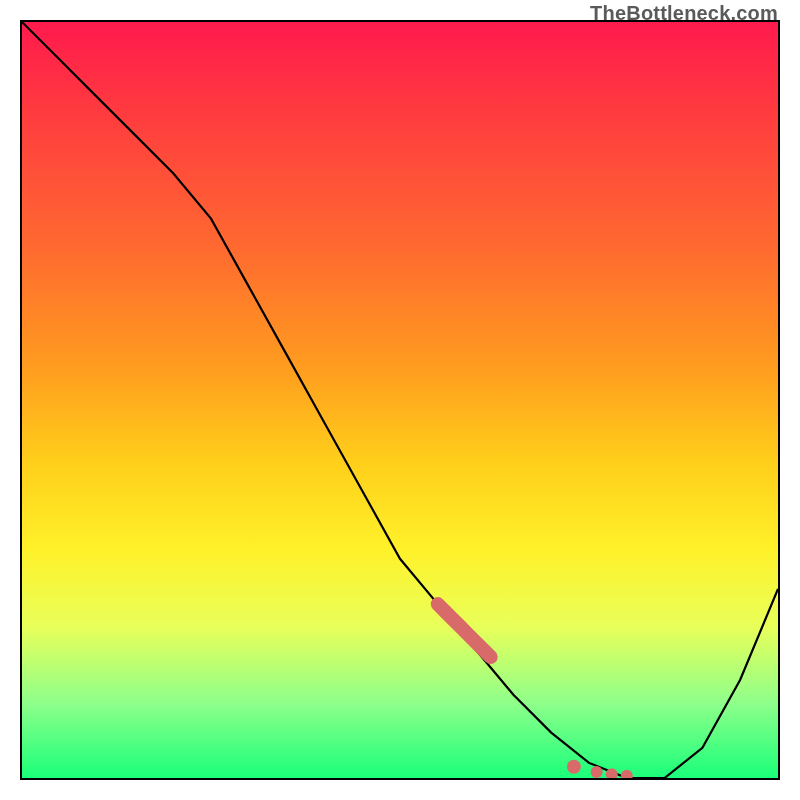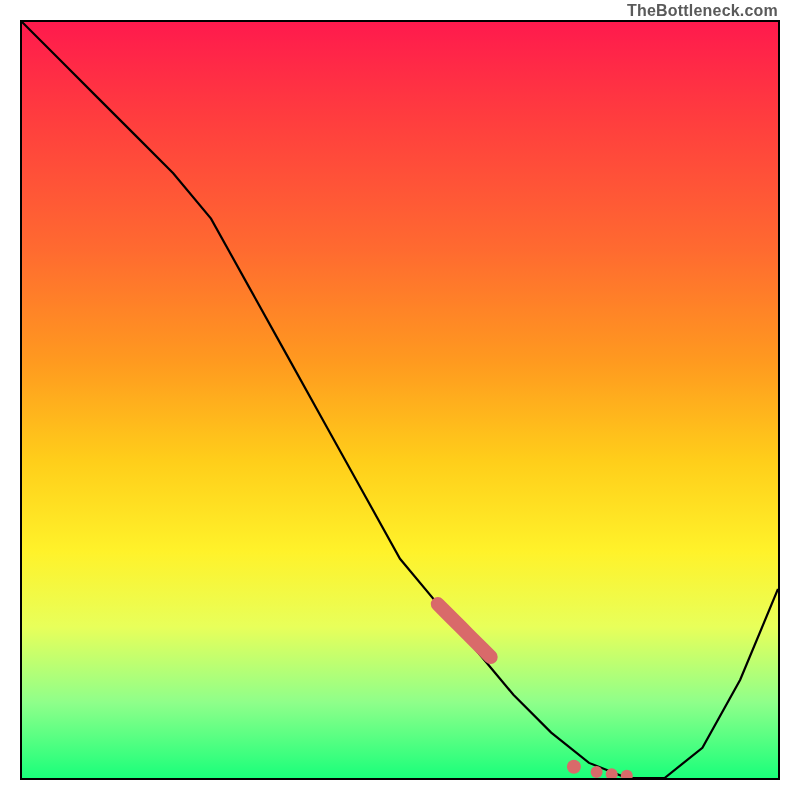--- a/index.html
+++ b/index.html
@@ -47,21 +47,21 @@
   svg.overlay {
     position: absolute;
     inset: 0;
     width: 100%;
     height: 100%;
   }
   .watermark {
     position: absolute;
     top: 2px;
     right: 22px;
-    font-size: 16px;
+    font-size: 20px;
     font-weight: bold;
     color: #5a5a5a;
     letter-spacing: 0.2px;
     user-select: none;
   }
 </style>
 </head>
 <body>
 
 <div class="frame">

